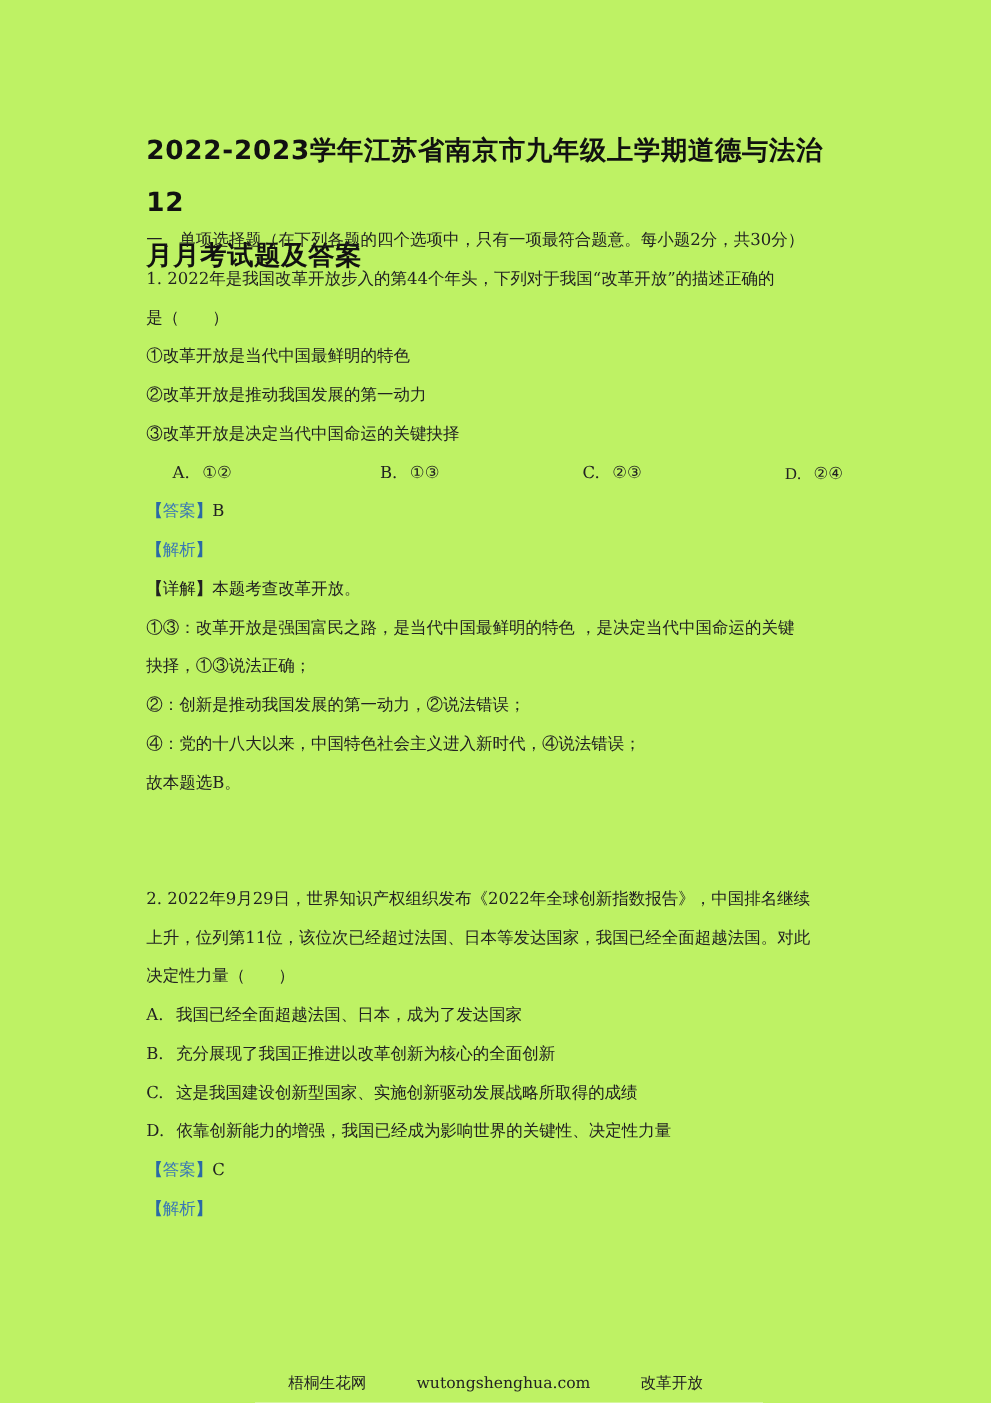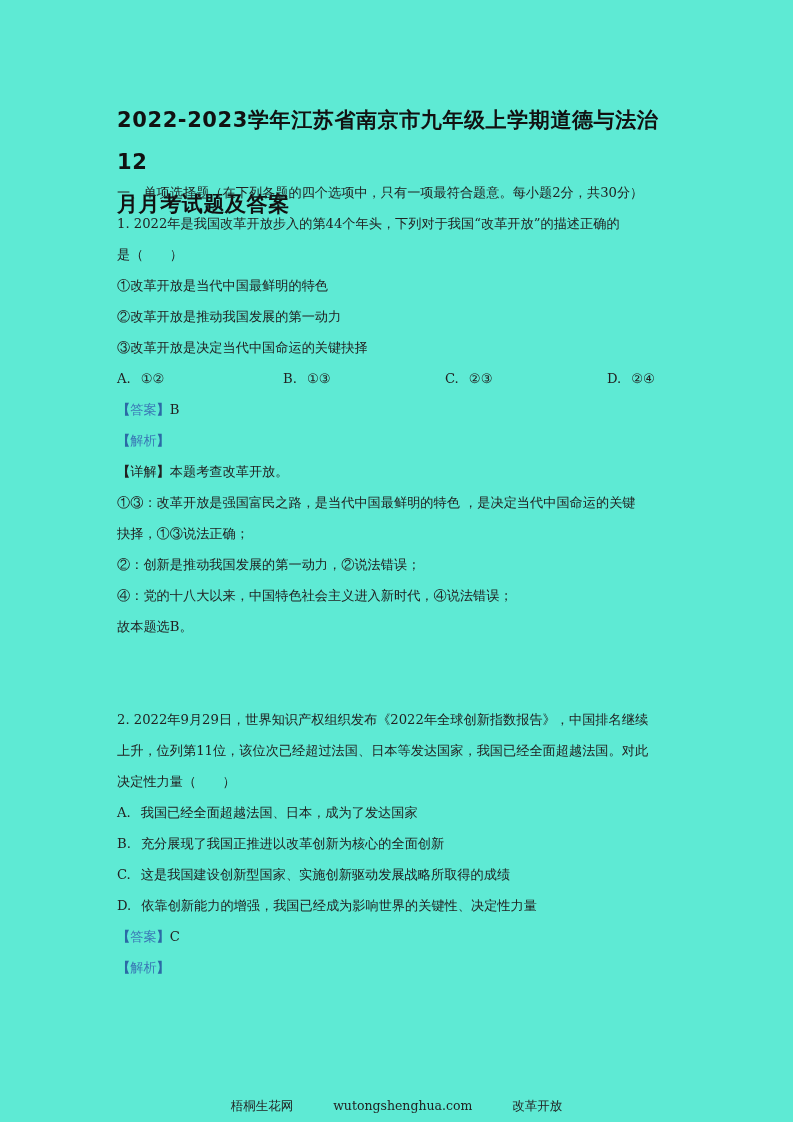--- a/index.html
+++ b/index.html
@@ -13,21 +13,21 @@
       position: relative;
       overflow: hidden;
       font-family: "DejaVu Serif", "Liberation Serif", serif;
       color: #222222;
     }
     .page {
       position: absolute;
       left: 0; top: 0;
       width: 793px;
       height: 1122px;
-      background: #5eead4;
+      background: #bef264;
     }
     .title {
       position: absolute;
       left: 117px;
       top: 99px;
       width: 565px;
       font-family: "DejaVu Sans", "Liberation Sans", sans-serif;
       font-weight: bold;
       font-size: 21px;
       line-height: 42px;
@@ -57,20 +57,21 @@
       color: #2b6aa6;
       font-weight: bold;
     }
     .detail-bracket {
       color: #222222;
       font-weight: bold;
     }
     .options-row {
       position: relative;
       height: 31px;
+      margin-left: 21px;
     }
     .options-row .opt {
       position: absolute;
       top: 0;
       white-space: nowrap;
     }
     .opt-label { margin-right: 10px; }
     .footer {
       position: absolute;
       left: 0;
@@ -109,21 +110,21 @@
       <div class="options-row">
         <span class="opt" style="left:0px;">
           <span class="opt-label">A.</span><span>①②</span>
         </span>
         <span class="opt" style="left:166px;">
           <span class="opt-label">B.</span><span>①③</span>
         </span>
         <span class="opt" style="left:328px;">
           <span class="opt-label">C.</span><span>②③</span>
         </span>
-        <span class="opt" style="left:490px;">
+        <span class="opt" style="left:490px;font-family:Liberation Serif, serif;">
           <span class="opt-label">D.</span><span>②④</span>
         </span>
       </div>
 
       <div class="line">
         <span class="tag-bracket">【</span><span class="tag">答案</span><span class="tag-bracket">】</span><span>B</span>
       </div>
 
       <div class="line">
         <span class="tag-bracket">【</span><span class="tag">解析</span><span class="tag-bracket">】</span>

